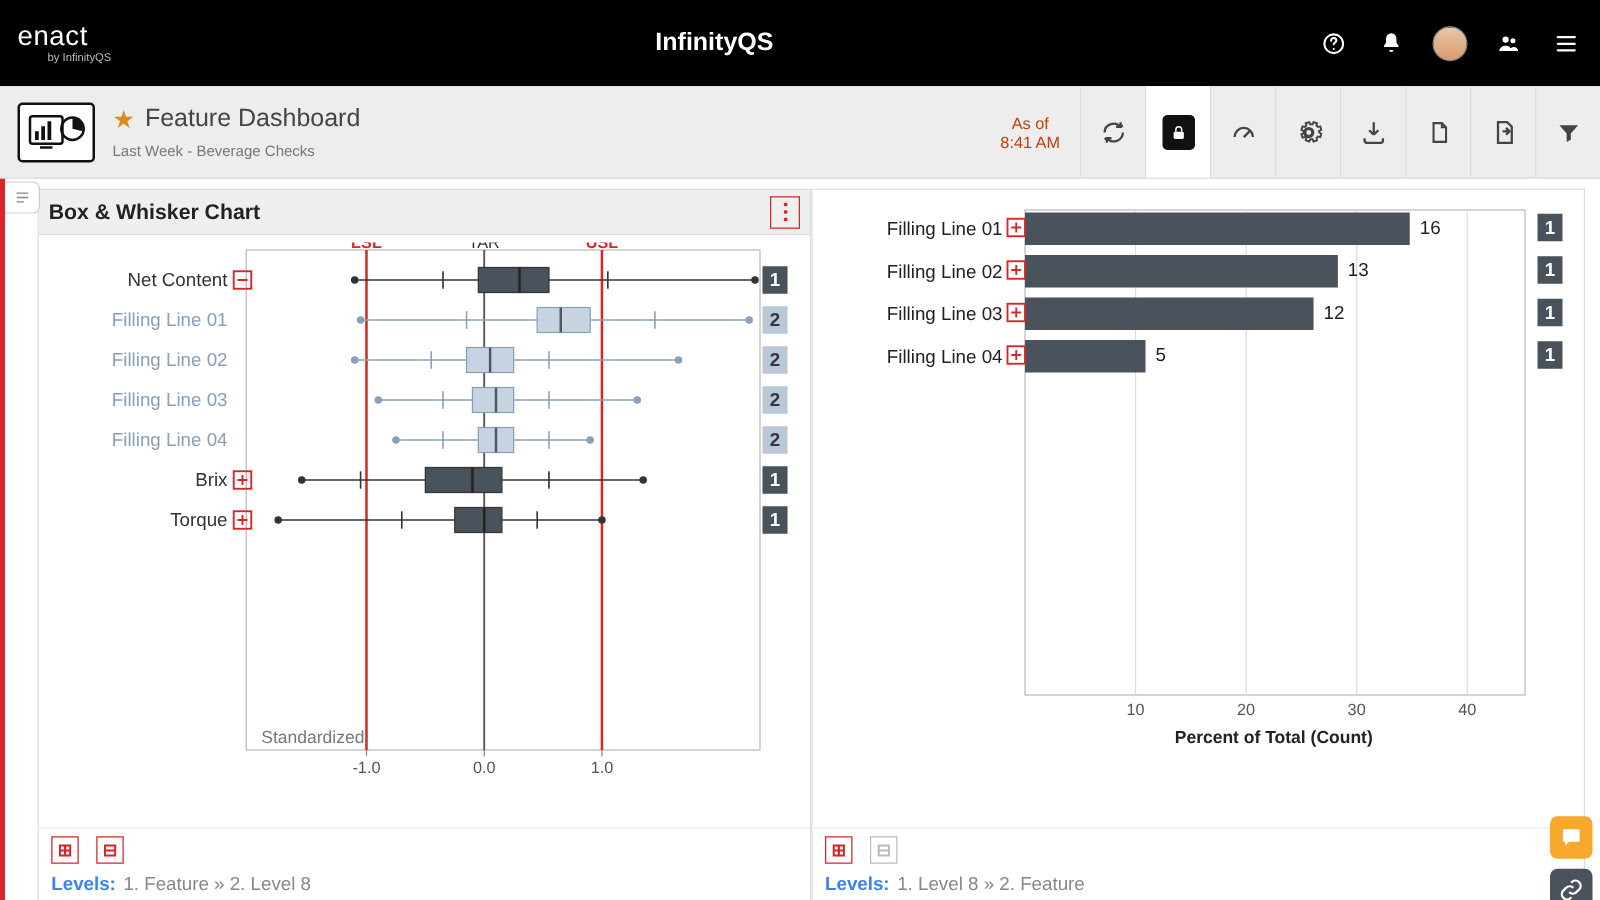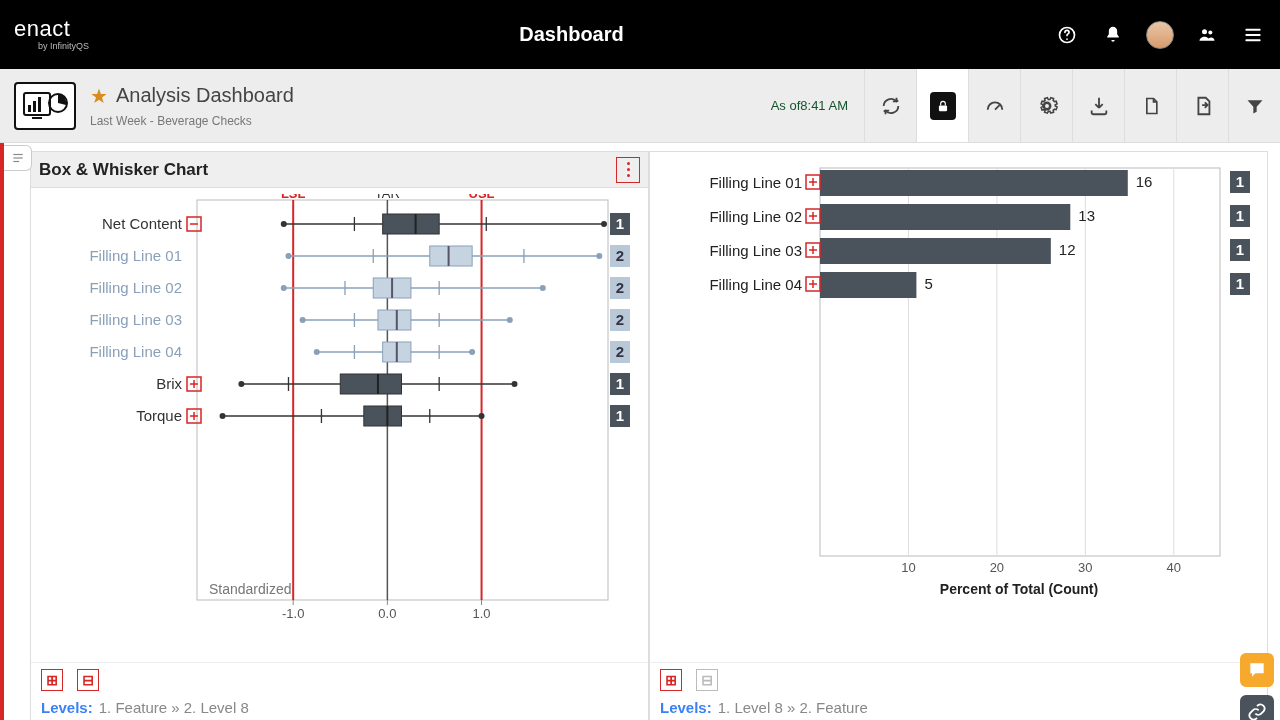--- a/index.html
+++ b/index.html
@@ -13,21 +13,21 @@
   .topbar .right { display:flex; align-items:center; gap:20px; }
   .topbar .ico { color:#fff; cursor:pointer; display:flex; align-items:center; justify-content:center; width:26px; height:26px;}
   .avatar { width:28px; height:28px; border-radius:50%; background:linear-gradient(#e9c6a9,#d79b6b); border:1px solid #888;}
   
   .subhdr { height:74px; background:#ededed; border-bottom:1px solid #ddd; display:flex; align-items:center; padding-left:14px; }
   .dash-icon { width:62px; height:48px; border:2px solid #111; border-radius:4px; display:flex; align-items:center; justify-content:center; background:#fff; margin-right:14px;}
   .titles .main { display:flex; align-items:center; gap:8px; font-size:20px; color:#444; font-weight:500;}
   .star { color:#d88c1e; font-size:20px;}
   .titles .subline { color:#777; font-size:12px; margin-top:6px;}
   .subhdr-right { margin-left:auto; display:flex; align-items:stretch; height:100%;}
-  .asof { display:flex; flex-direction:row; justify-content:center; align-items:center; padding:0 16px; color:#14532d; font-size:13px;}
+  .asof { display:flex; flex-direction:column; justify-content:center; align-items:center; padding:0 16px; color:#c2410c; font-size:13px;}
   .tbtn { width:52px; display:flex; align-items:center; justify-content:center; border-left:1px solid #ddd; cursor:pointer; color:#444;}
   .tbtn.locked { background:#fff; }
   .lock-box { width:26px; height:28px; background:#111; border-radius:4px; display:flex; align-items:center; justify-content:center; color:#fff;}
   
   .body { display:flex; height:594px; position:relative;}
   .red-strip { width:4px; background:#d62626; }
   .drawer-tab { position:absolute; left:4px; top:2px; width:28px; height:26px; background:#fff; border:1px solid #ccc; border-left:none; border-bottom-right-radius:6px; border-top-right-radius:6px; display:flex; align-items:center; justify-content:center; color:#777; cursor:pointer;}
   .panels { flex:1; display:flex; padding:8px 12px 10px 26px;}
   .panel { flex:1; background:#fff; border:1px solid #ddd; display:flex; flex-direction:column; min-width:0;}
   .panel-hdr { height:36px; background:#efefef; border-bottom:1px solid #ddd; display:flex; align-items:center; padding:0 8px; }
@@ -69,21 +69,21 @@
   .fbtn.link { background:#4a535c; color:#fff;}
 </style>
 </head>
 <body>
 
 <div class="topbar">
   <div class="logo">
     <span class="brand">enact</span>
     <span class="sub">by InfinityQS</span>
   </div>
-  <div class="title">Dashboard</div>
+  <div class="title">InfinityQS</div>
   <div class="right">
     <div class="ico">
         <svg width="20" height="20" viewBox="0 0 24 24" fill="none" stroke="#fff" stroke-width="2">
           <circle cx="12" cy="12" r="9"></circle>
           <path d="M9.5 9a2.5 2.5 0 015 0c0 1.5-2.5 2-2.5 3.5" stroke-linecap="round"></path>
           <circle cx="12" cy="17" r="1" fill="#fff" stroke="none"></circle>
         </svg>
       </div>
     <div class="ico">
         <svg width="20" height="20" viewBox="0 0 24 24" fill="#fff">
@@ -116,21 +116,21 @@
         <rect x="11" y="10" width="3" height="11" fill="#111"></rect>
         <rect x="16" y="6" width="3" height="15" fill="#111"></rect>
         <circle cx="36" cy="12" r="9" fill="none" stroke="#111" stroke-width="2"></circle>
         <path d="M36 12 L36 3 A9 9 0 0 1 44 14 Z" fill="#111"></path>
         <line x1="10" y1="27" x2="20" y2="27" stroke="#111" stroke-width="2"></line>
       </svg>
   </div>
   <div class="titles">
     <div class="main">
       <span class="star">★</span>
-      <span>Analysis Dashboard</span>
+      <span>Feature Dashboard</span>
     </div>
     <div class="subline">Last Week - Beverage Checks</div>
   </div>
   <div class="subhdr-right">
     <div class="asof">
       <span>As of</span>
       <span>8:41 AM</span>
     </div>
     <div class="tbtn">
         <svg width="22" height="22" viewBox="0 0 24 24" fill="none" stroke="#444" stroke-width="2">

